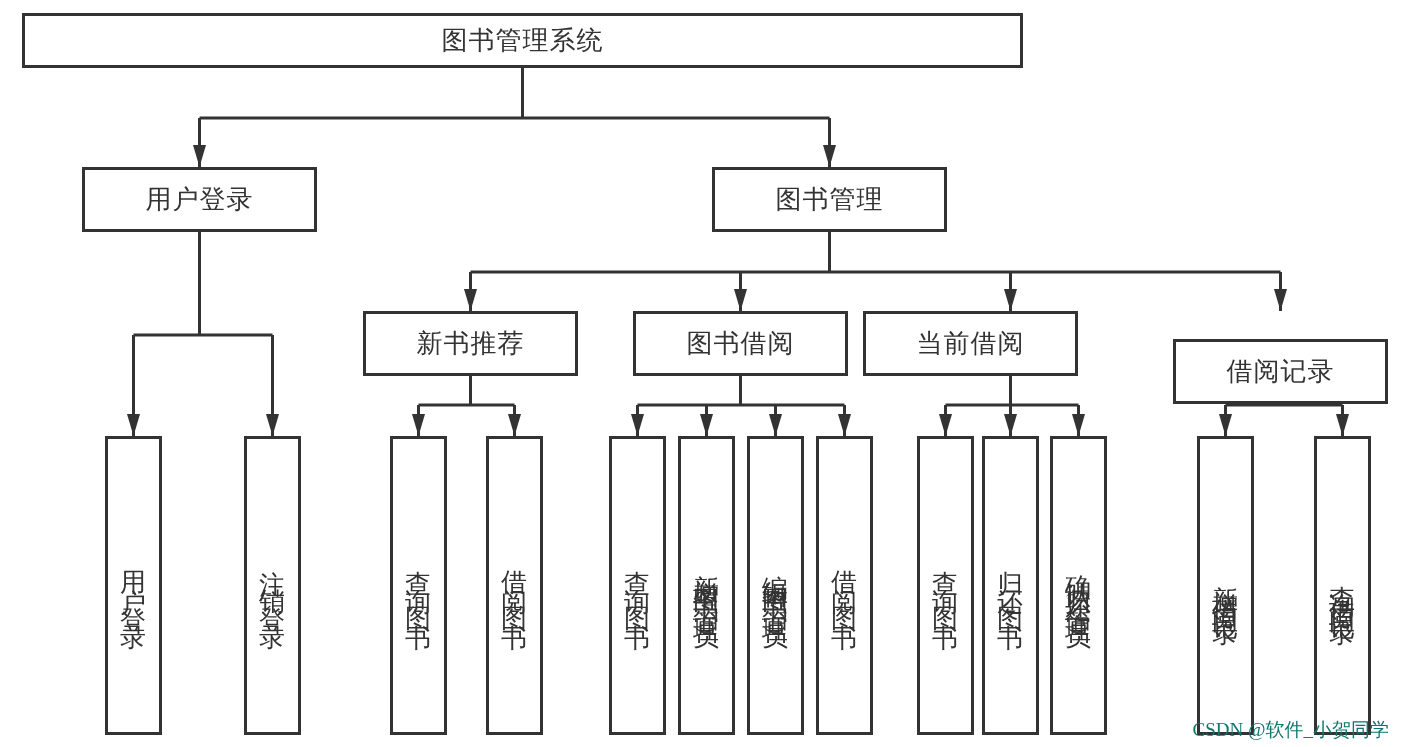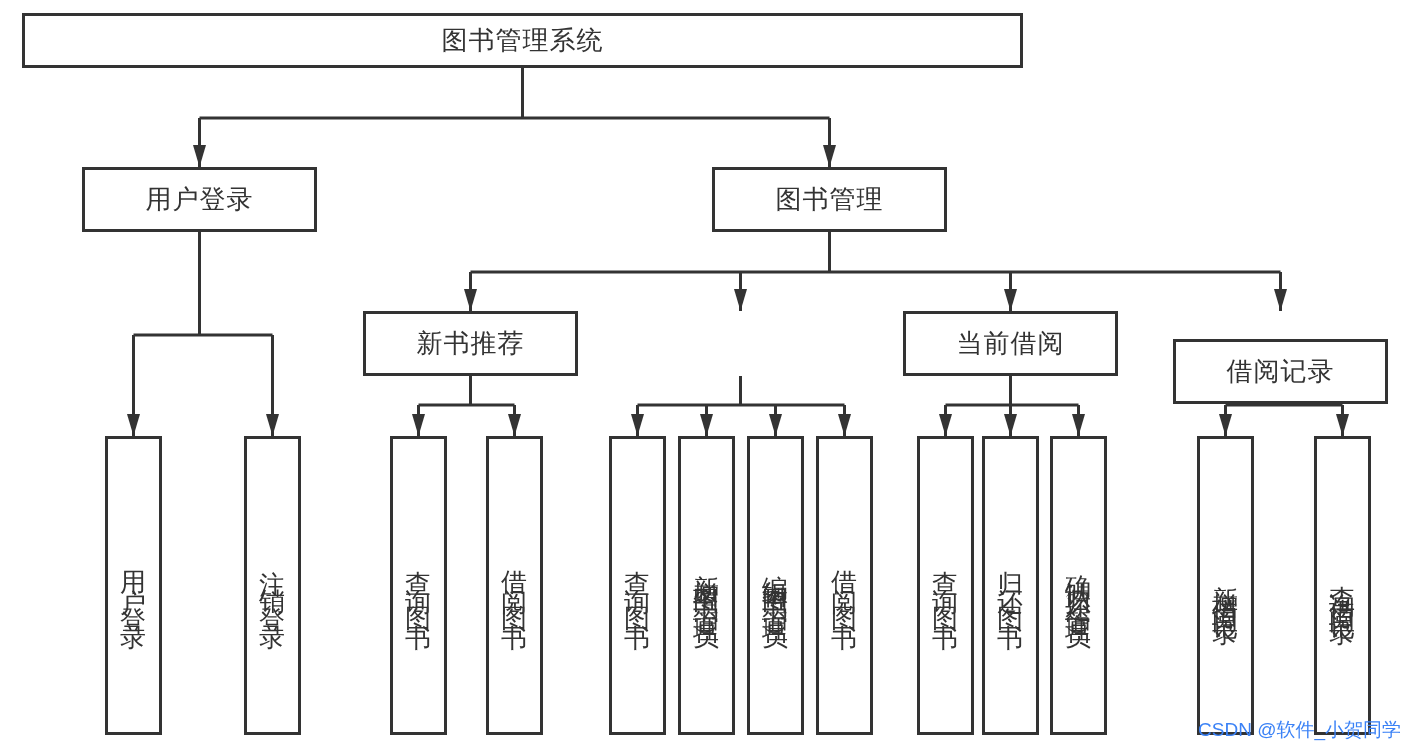--- a/index.html
+++ b/index.html
@@ -30,26 +30,27 @@
   .node.h { font-size: 26px; letter-spacing: 1px; white-space: nowrap; }
   .node.v span {
     writing-mode: vertical-rl;
     font-size: 26px;
     letter-spacing: 7px;
     line-height: 1;
   }
   .node.v.loose span { letter-spacing: 18px; }
   .watermark {
     position: absolute;
-    right: 4px;
+    right: 16px;
     bottom: 4px;
     font-size: 19px;
-    color: #3b82f6;
+    color: #0f766e;
     z-index: 5;
     white-space: nowrap;
+    font-family: Liberation Serif, serif;
   }
 </style>
 </head>
 <body>
 
 <div class="canvas">
 
   <svg class="connectors" viewBox="0 0 1405 747" xmlns="http://www.w3.org/2000/svg">
     <defs>
       <marker id="arrow" viewBox="0 -7 24 14" refX="22" refY="0" markerWidth="24" markerHeight="14" markerUnits="userSpaceOnUse" orient="auto">
@@ -112,21 +113,24 @@
   <div class="node h" style="left:82px; top:167px; width:235px; height:65px;">
     <span>用户登录</span>
   </div>
   <div class="node h" style="left:712px; top:167px; width:235px; height:65px;">
     <span>图书管理</span>
   </div>
 
   <div class="node h" style="left:363px; top:311px; width:215px; height:65px;">
     <span>新书推荐</span>
   </div>
-  <div class="node h" style="left:903px; top:311px; width:215px; height:65px;">
+  <div class="node h" style="left:633px; top:311px; width:215px; height:65px;">
+    <span>图书借阅</span>
+  </div>
+  <div class="node h" style="left:863px; top:311px; width:215px; height:65px;">
     <span>当前借阅</span>
   </div>
   <div class="node h" style="left:1173px; top:311px; width:215px; height:65px;margin-top:28px;">
     <span>借阅记录</span>
   </div>
 
   <div class="node v loose" style="left:105px; top:436px; width:57px; height:299px;">
     <span>用户登录</span>
   </div>
   <div class="node v loose" style="left:244px; top:436px; width:57px; height:299px;">

